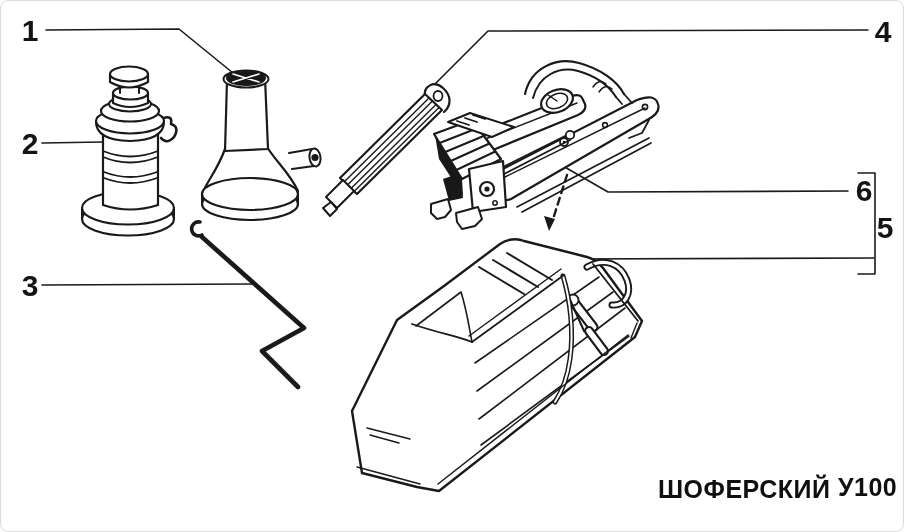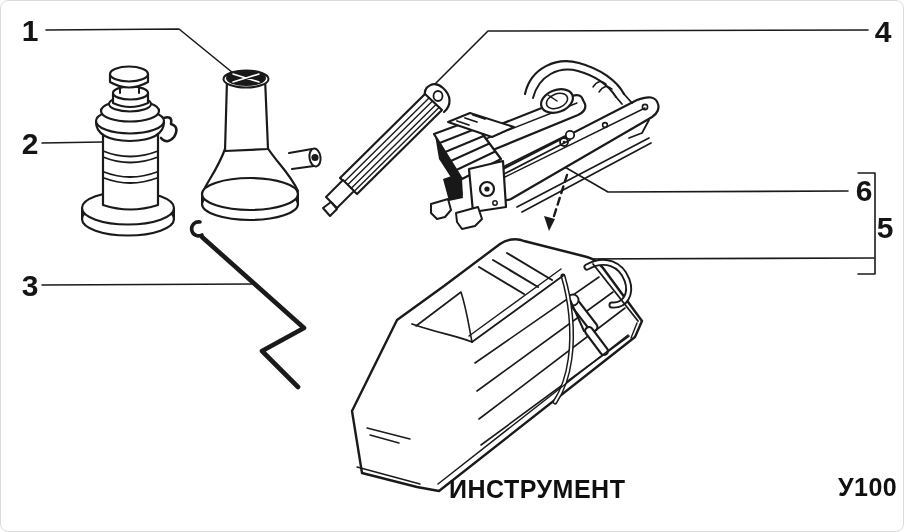--- a/index.html
+++ b/index.html
@@ -168,16 +168,16 @@
     </g>
   </svg>
 
   <div class="callout" style="left:16px;top:15px">1</div>
   <div class="callout" style="left:16px;top:128px">2</div>
   <div class="callout" style="left:16px;top:270px">3</div>
   <div class="callout" style="left:869px;top:16px">4</div>
   <div class="callout" style="left:871px;top:212px">5</div>
   <div class="callout" style="left:850px;top:175px">6</div>
 
-  <div class="caption-word" style="left:448px;top:474px">ИНСТРУМЕНТ</div>
+  <div class="caption-word" style="left:657px;top:474px">ШОФЕРСКИЙ</div>
   <div class="caption-word" style="left:837px;top:472px">У100</div>
 
 </div>
 
 </body></html>

